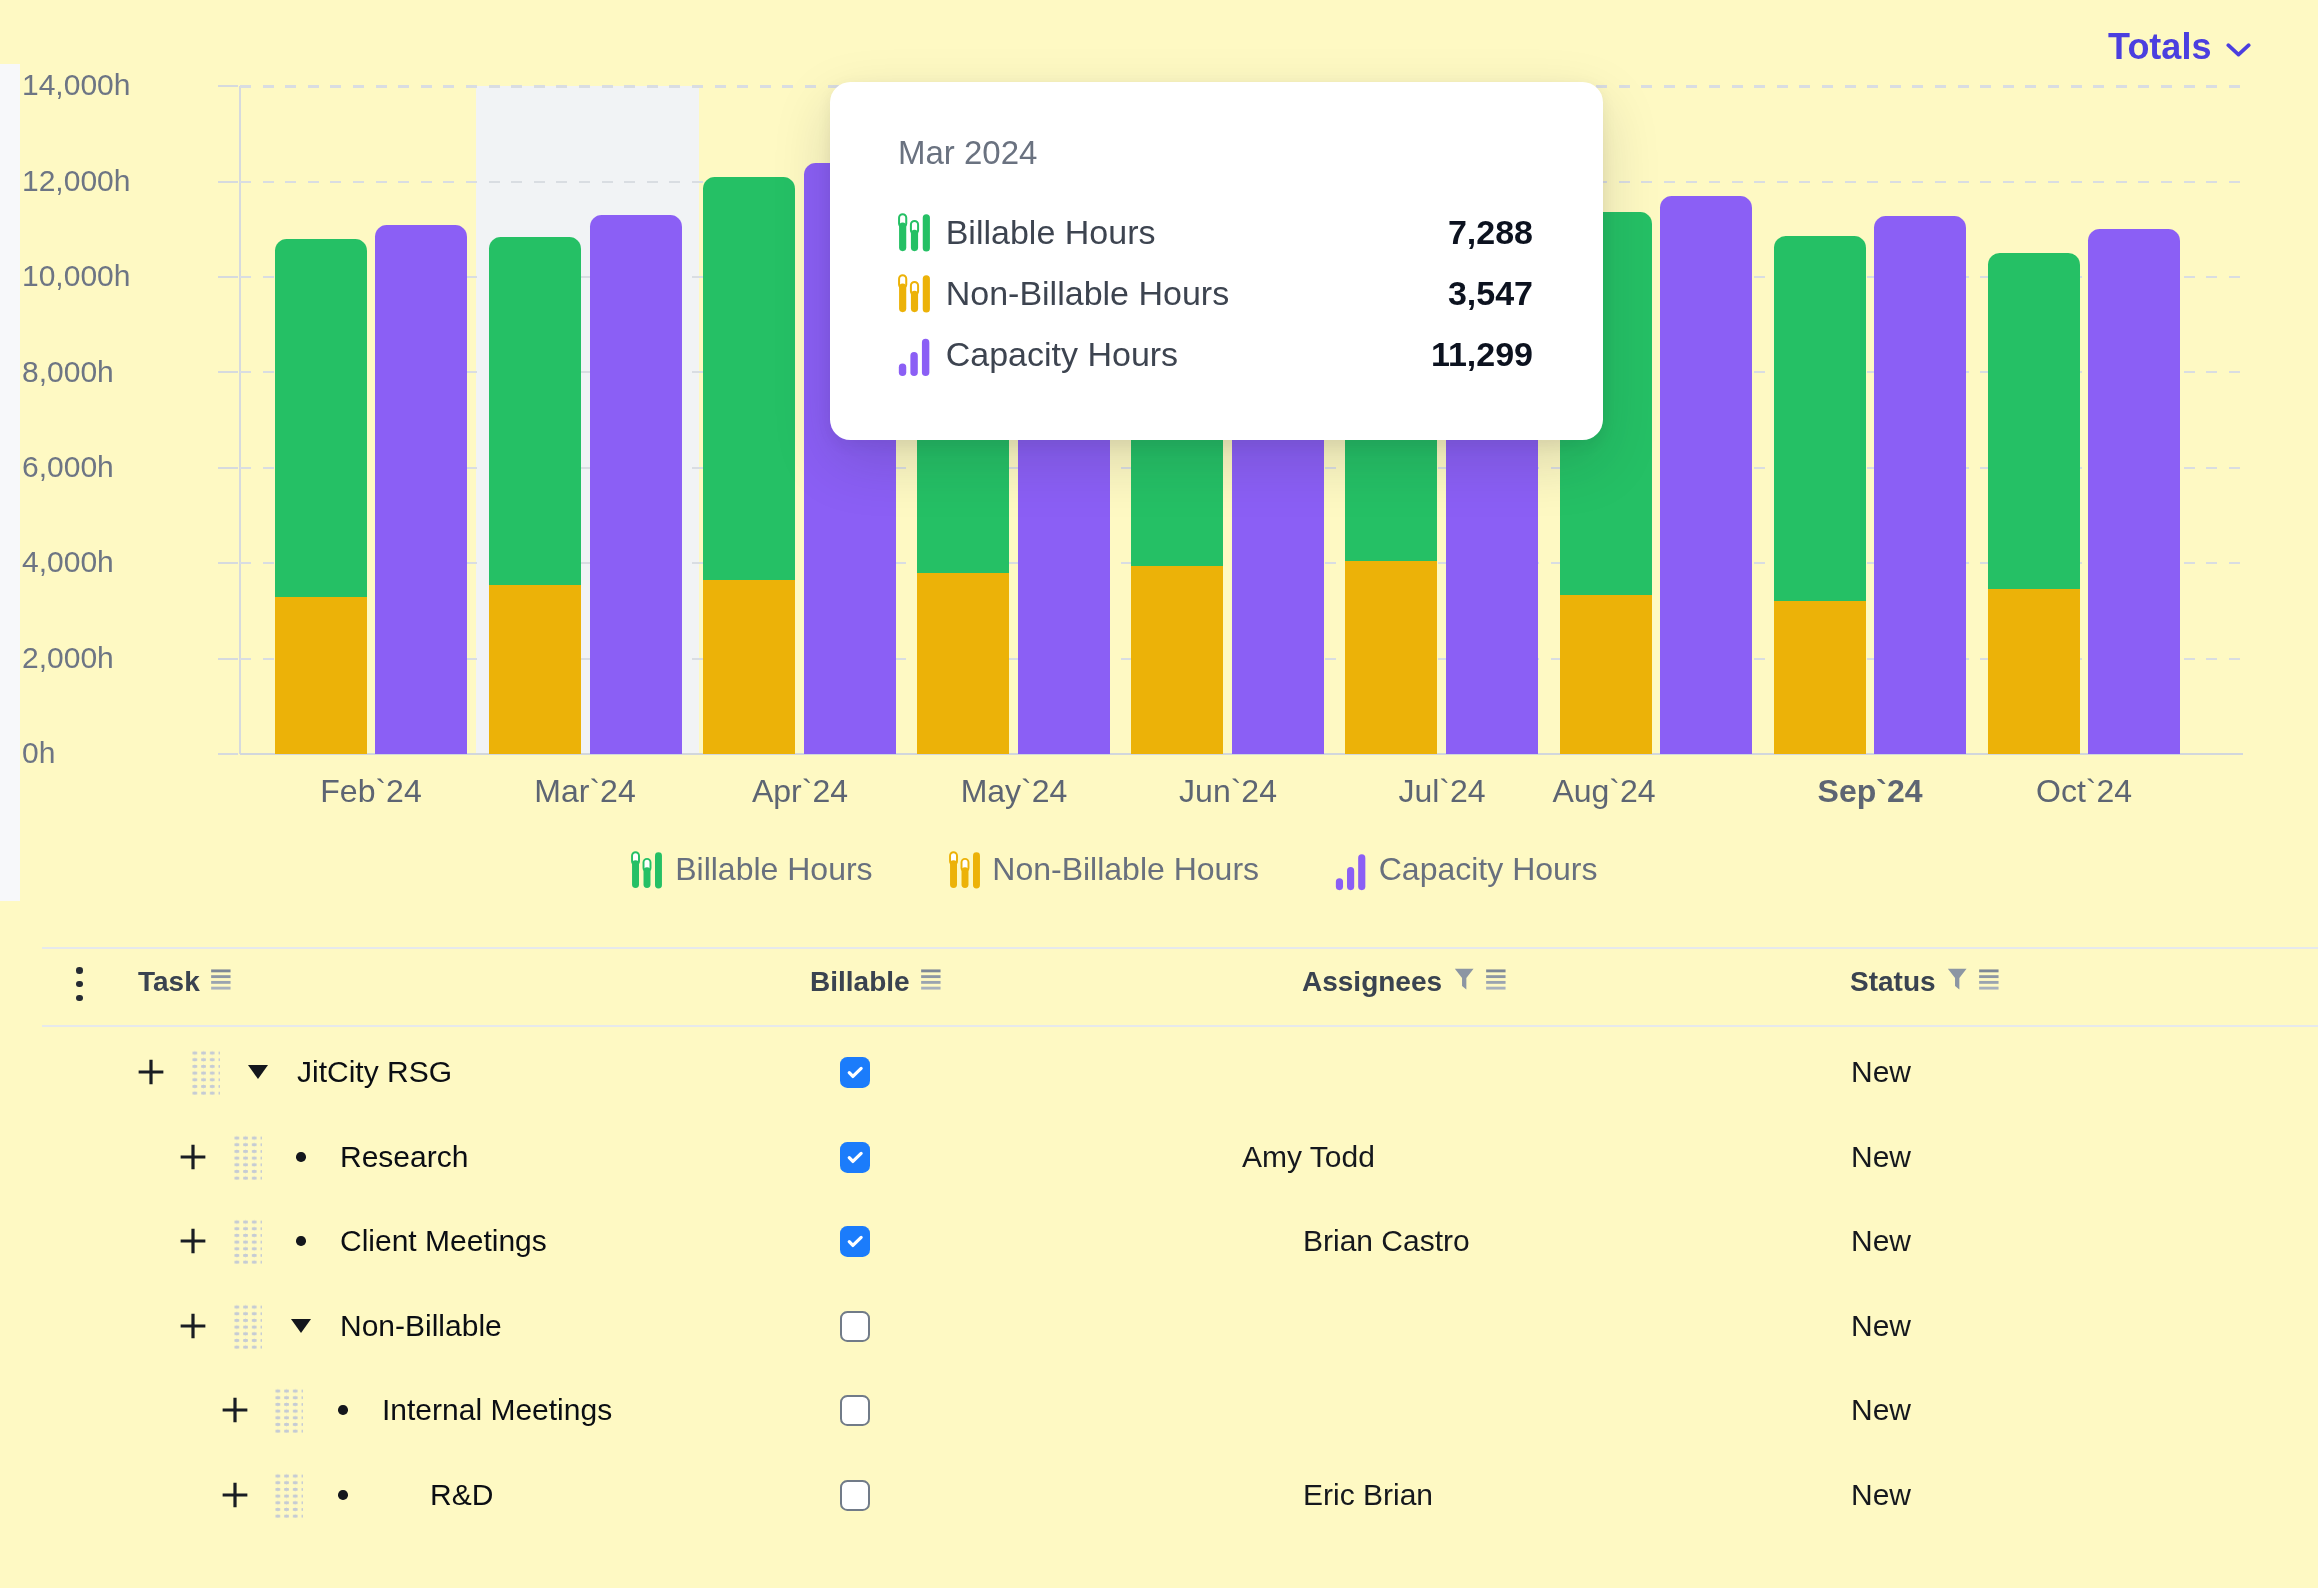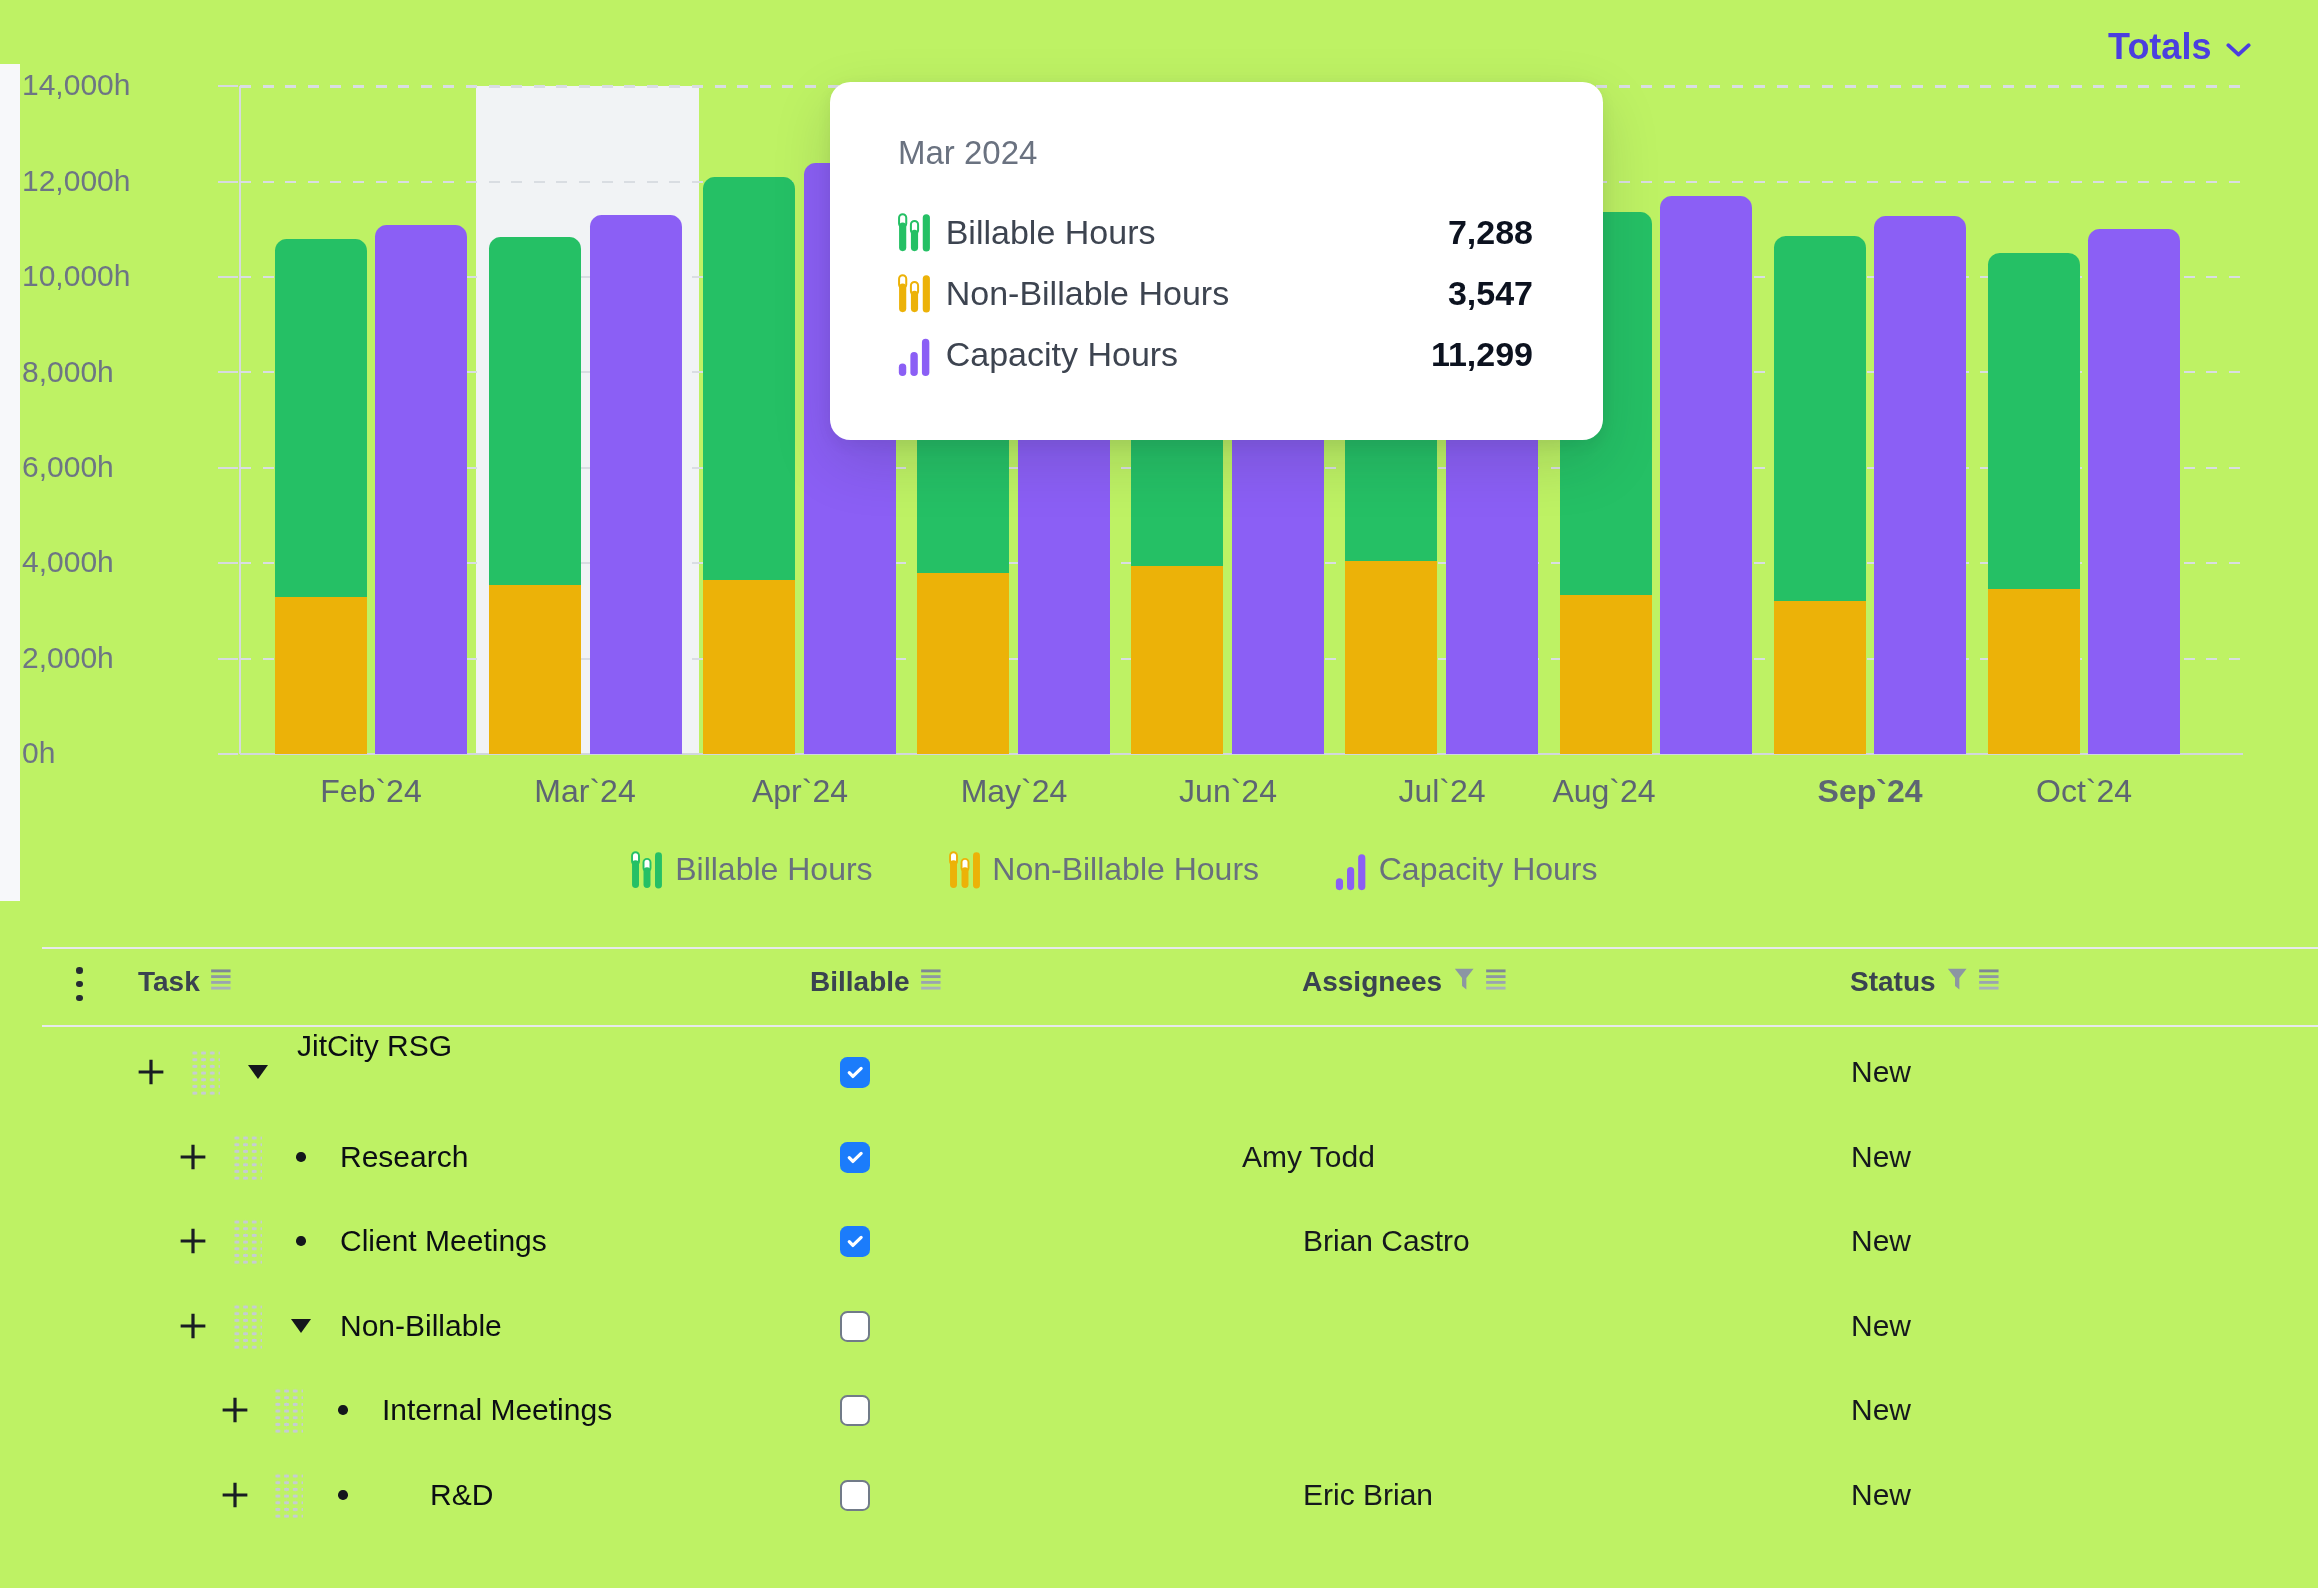--- a/index.html
+++ b/index.html
@@ -1,16 +1,16 @@
 <!DOCTYPE html>
 <html style="font-size:11.7px"><head>
 <meta charset="utf-8">
 <style>
   html,body{margin:0;padding:0;background:#fff;}
-  .page{position:relative;width:2319px;height:1589px;background:#bef264;overflow:hidden;
+  .page{position:relative;width:2319px;height:1589px;background:#fef9c3;overflow:hidden;
         font-family:"Liberation Sans",sans-serif;-webkit-font-smoothing:antialiased;}
   .left-strip{position:absolute;left:0;top:64px;width:20.4px;height:837px;background:#f7f8fa;}
 
   
   .totals{position:absolute;top:26px;right:68px;display:flex;align-items:center;gap:14.6px;
           color:#4b3fdf;font-size:36px;font-weight:700;cursor:pointer;}
   .totals svg{margin-top:5.8px;}
 
   
   .ylabel{position:absolute;left:22px;width:186px;text-align:left;font-size:30px;color:#6d7584;}
@@ -283,21 +283,21 @@
   <path d="M22 5 V39 M5 22 H39" stroke="#191d23" stroke-width="4.4"></path>
           </svg>
         </span>
       </div>
       <div class="cell" style="left: 189px; top: 1047px; height: 50px;">
         <span class="dots"></span>
       </div>
       <div class="cell" style="left: 248px; top: 1047px; height: 50px;">
         <span class="tri"></span>
       </div>
-      <div class="cell" style="left: 297px; top: 1021px; height: 50px;">
+      <div class="cell" style="left: 297px; top: 1047px; height: 50px;">
         <span class="rowlabel">JitCity RSG</span>
       </div>
       <div class="cell" style="left: 840px; top: 1047px; height: 50px;">
         <span class="checkbox checked">
           <svg width="20.4" height="20.4" viewBox="0 0 24 24">
   <path d="M5 12.5l4.3 4.5L19 7.5" fill="none" stroke="#fff" stroke-width="3.8" stroke-linecap="round" stroke-linejoin="round"></path>
           </svg>
         </span>
       </div>
       <div class="cell" style="left: 1851px; top: 1047px; height: 50px;">

